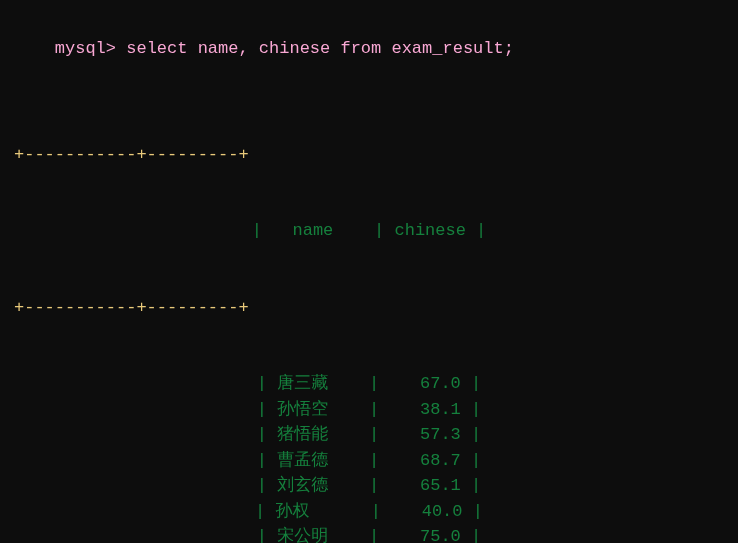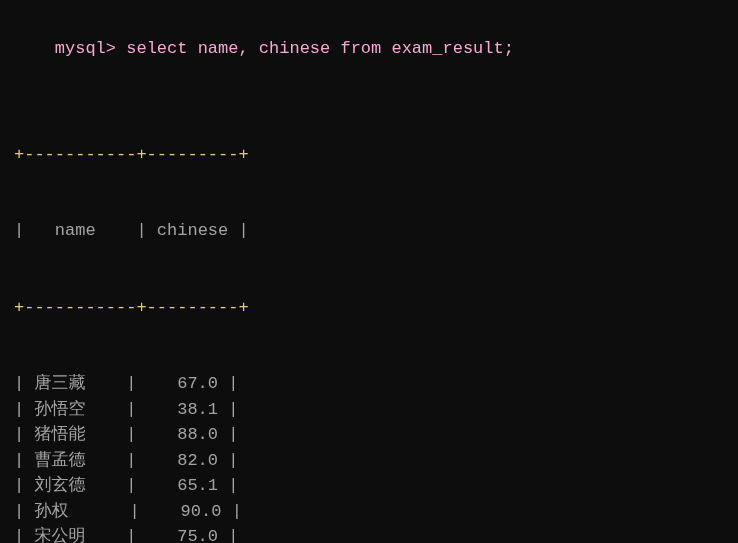--- a/index.html
+++ b/index.html
@@ -30,33 +30,34 @@
       font-family: 'Courier New', Courier, monospace;
       white-space: pre;
       color: #e8c97a;
     }
 
     .separator {
       color: #e8c97a;
     }
 
     .table-row-data {
-      color: #a3a3a3;
+      color: #15803d;
+      text-align: center;
     }
   </style>
 </head>
 <body>
 
 <div>
 
   <div class="command-line">
     <span>mysql&gt; select name, chinese from exam_result;</span>
   </div>
 
   <div class="table-container">
     <div class="separator">+-----------+---------+</div>
     <div class="table-row-data">|   name    | chinese |</div>
     <div class="separator">+-----------+---------+</div>
-    <div><div class="table-row-data">| 唐三藏    |    67.0 |</div><div class="table-row-data">| 孙悟空    |    38.1 |</div><div class="table-row-data">| 猪悟能    |    88.0 |</div><div class="table-row-data">| 曹孟德    |    82.0 |</div><div class="table-row-data">| 刘玄德    |    65.1 |</div><div class="table-row-data">| 孙权      |    90.0 |</div><div class="table-row-data">| 宋公明    |    75.0 |</div></div>
+    <div><div class="table-row-data">| 唐三藏    |    67.0 |</div><div class="table-row-data">| 孙悟空    |    38.1 |</div><div class="table-row-data">| 猪悟能    |    57.3 |</div><div class="table-row-data">| 曹孟德    |    68.7 |</div><div class="table-row-data">| 刘玄德    |    65.1 |</div><div class="table-row-data">| 孙权      |    40.0 |</div><div class="table-row-data">| 宋公明    |    75.0 |</div></div>
     
   </div>
 
 </div>
 
 </body></html>

